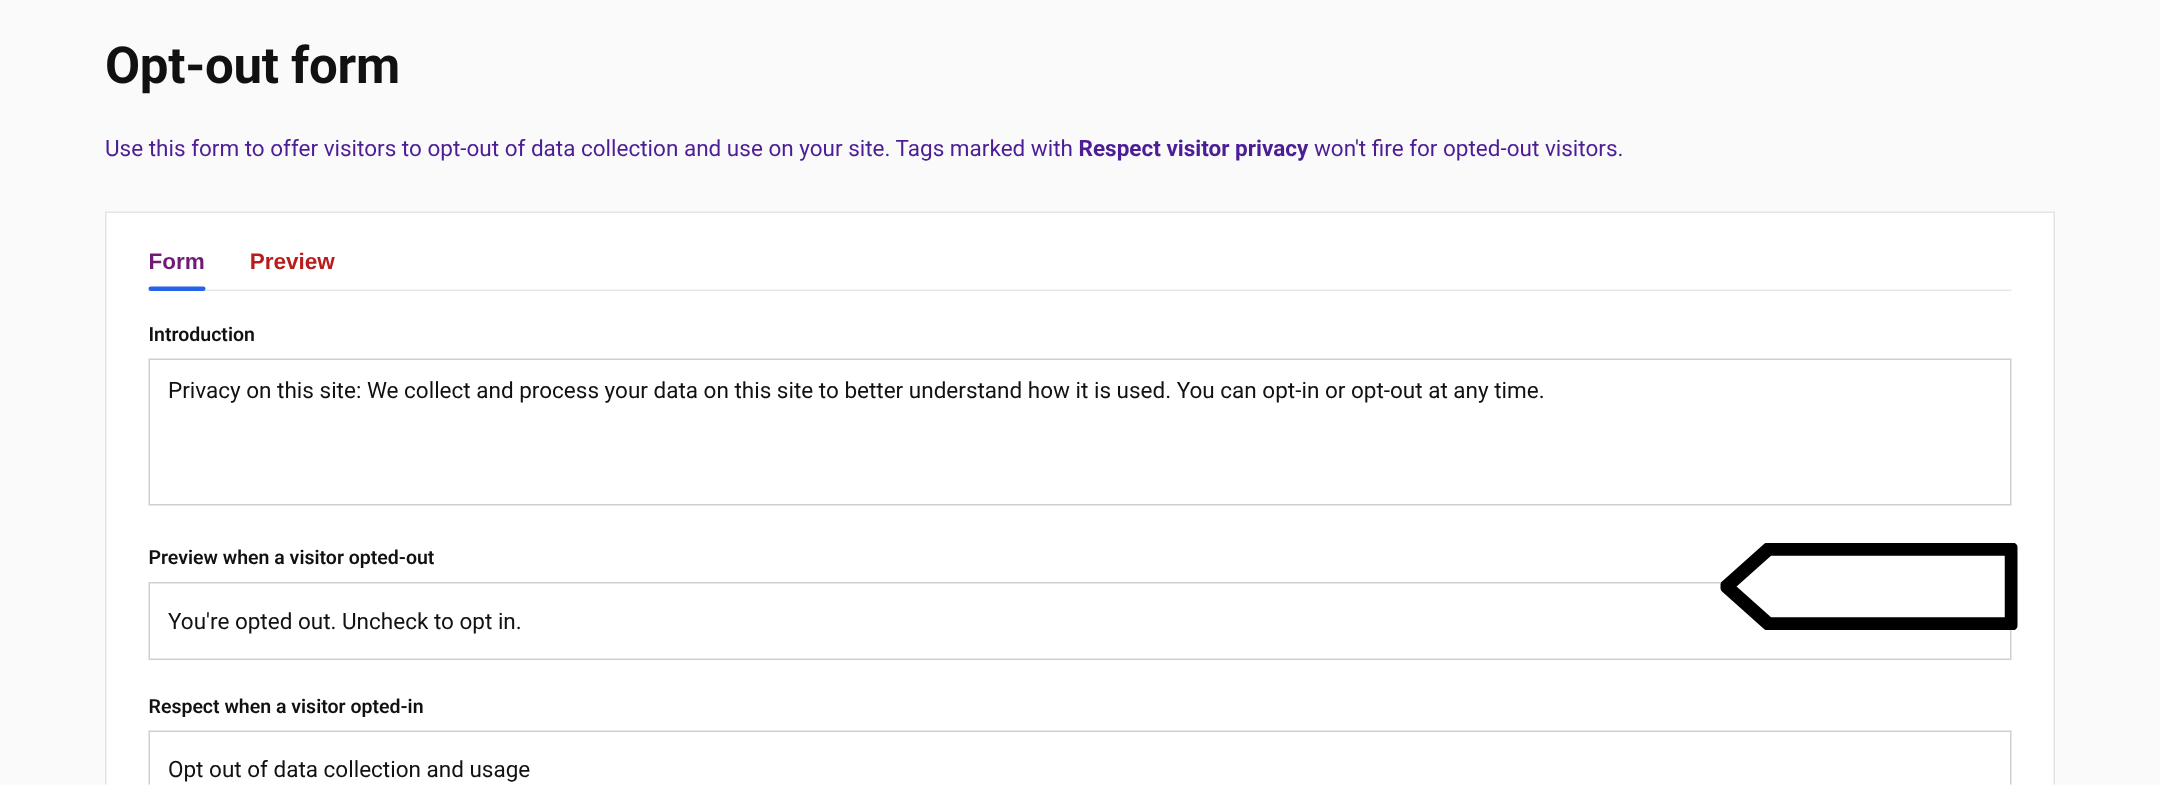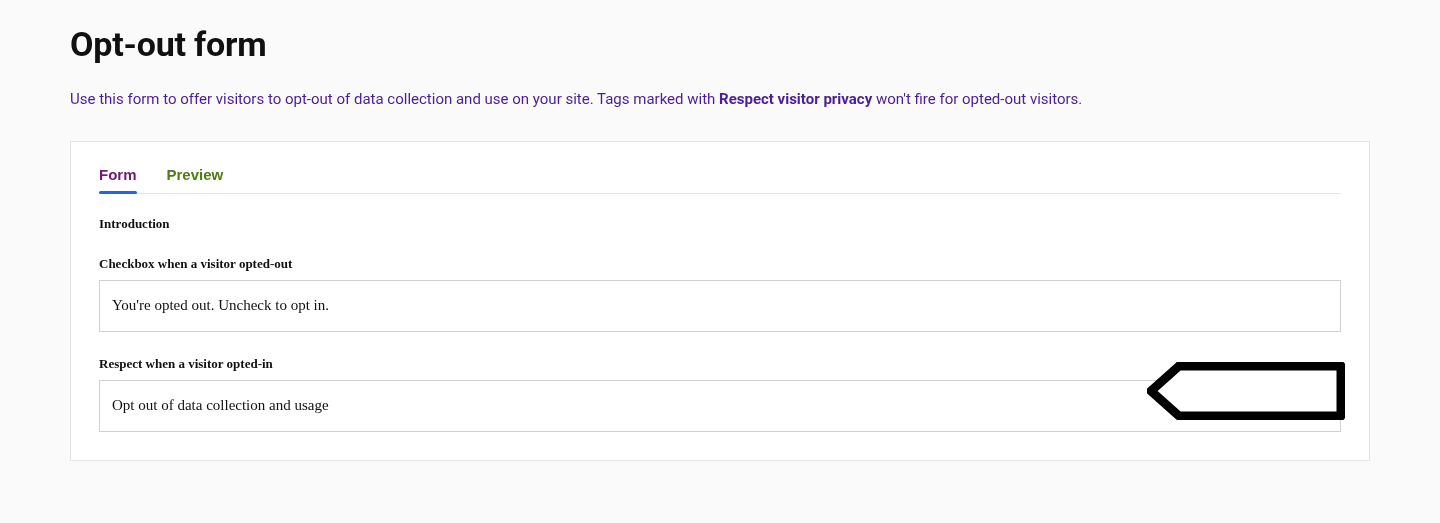--- a/index.html
+++ b/index.html
@@ -43,42 +43,41 @@
     display: flex;
     gap: 30px;
     border-bottom: 1px solid #e7e7e7;
     margin-bottom: 22px;
   }
   .tab {
     font-size: 15px;
     font-weight: 600;
     padding: 6px 0 10px 0;
     cursor: pointer;
-    color: #4d7c0f;
+    color: #b91c1c;
     border: none;
     background: none;
     position: relative;
   }
   .tab.active {
     color: #701a75;
   }
   .tab.active::after {
     content: '';
     position: absolute;
     left: 0;
     right: 0;
     bottom: -1px;
     height: 3px;
     background: #2563eb;
     border-radius: 2px;
   }
   .field-group {
     margin-bottom: 24px;
     position: relative;
-    font-family: Liberation Serif, serif;
   }
   .field-label {
     display: block;
     font-size: 13px;
     font-weight: 600;
     margin-bottom: 8px;
     color: #111;
   }
   textarea.field-input, input.field-input {
     width: 100%;
@@ -119,24 +118,25 @@
 
   <div class="panel">
 
     <div class="tabs">
       <button class="tab active">Form</button>
       <button class="tab">Preview</button>
     </div>
 
     <div class="field-group">
       <label class="field-label">Introduction</label>
+      <textarea class="field-input" style="">Privacy on this site: We collect and process your data on this site to better understand how it is used. You can opt-in or opt-out at any time.</textarea>
     </div>
 
     <div class="field-group">
-      <label class="field-label">Checkbox when a visitor opted-out</label>
+      <label class="field-label">Preview when a visitor opted-out</label>
       <input type="text" class="field-input" value="You're opted out. Uncheck to opt in." style="">
     </div>
 
     <div class="field-group" style="margin-bottom:0;">
       <label class="field-label">Respect when a visitor opted-in</label>
       <input type="text" class="field-input" value="Opt out of data collection and usage" style="">
     </div>
 
     <svg class="arrow-annotation" viewBox="0 0 198 58">
       <path d="M 32 4 L 194 4 L 194 54 L 32 54 L 4 29 Z" fill="#fff" stroke="#000" stroke-width="9" stroke-linejoin="round"></path>

